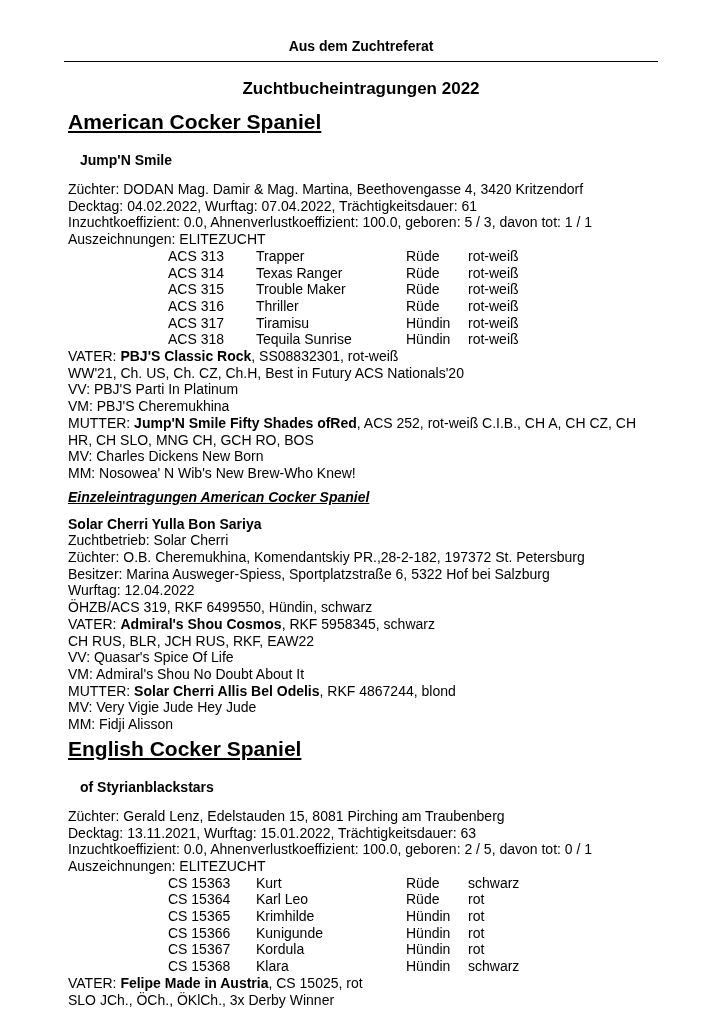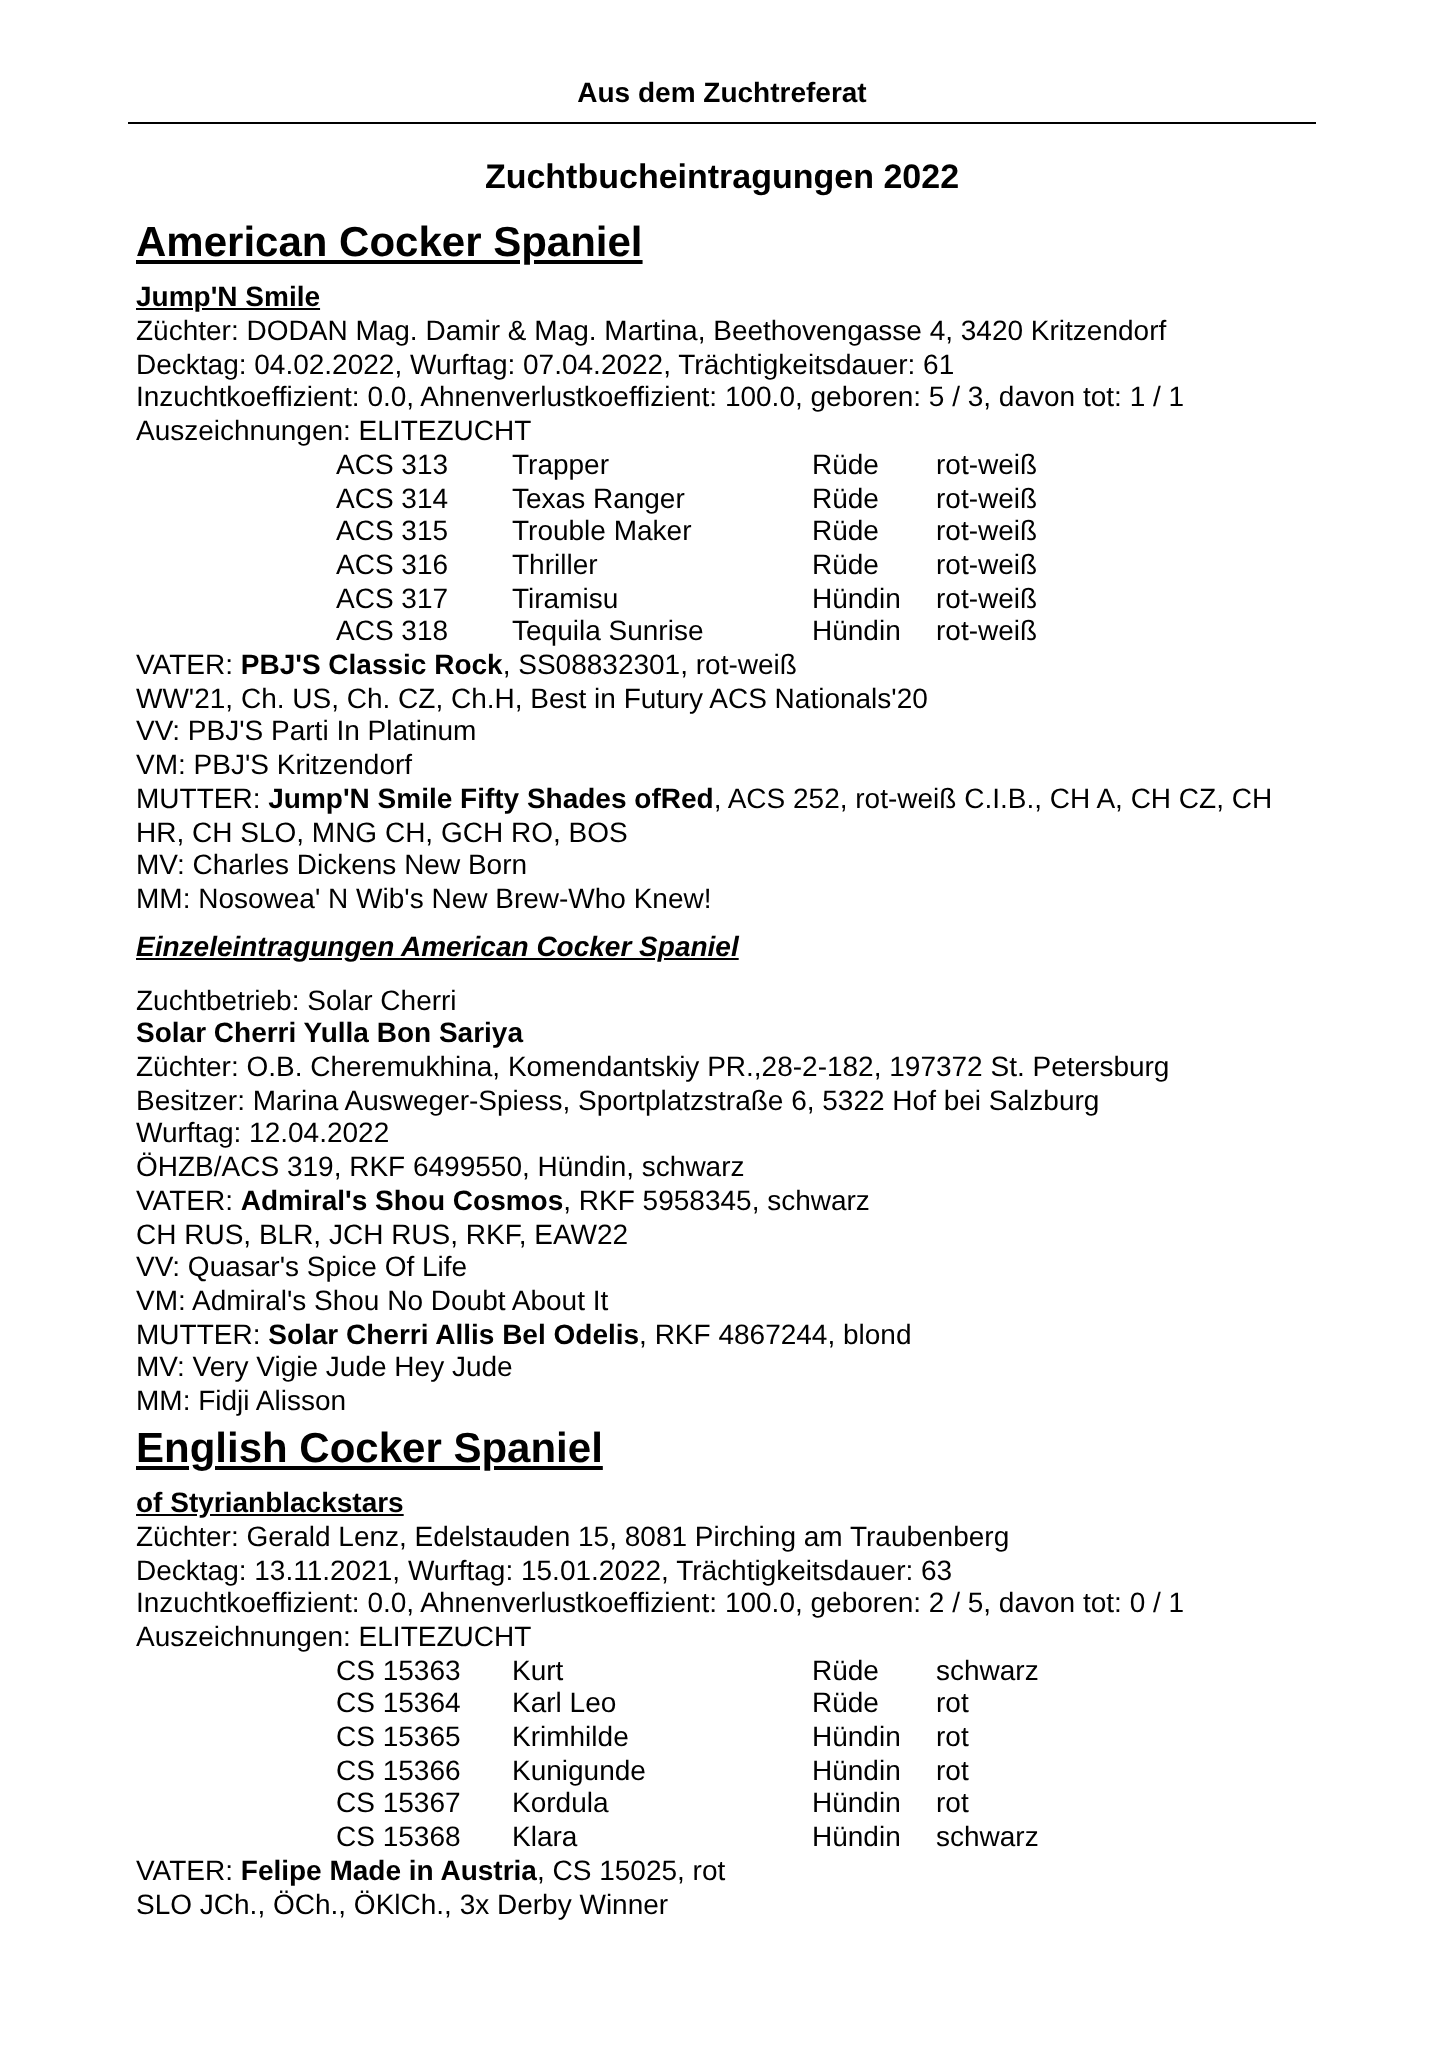--- a/index.html
+++ b/index.html
@@ -6,21 +6,21 @@
   body { width: 722px; height: 1024px; position: relative; overflow: hidden;
          font-family: "Liberation Sans", sans-serif; color: #000; }
   .header { position: absolute; left: 64px; top: 38px; width: 594px; text-align: center;
             font-size: 14px; line-height: 16px; font-weight: bold; }
   .header-rule { position: absolute; left: 64px; top: 61px; width: 594px; height: 0;
                  border-top: 1.5px solid #000; }
   .title { position: absolute; left: 64px; top: 79px; width: 594px; text-align: center;
            font-weight: bold; font-size: 17px; line-height: 20px; }
   .content { position: absolute; left: 68px; top: 110px; width: 600px; font-size: 14px; }
   .h2 { font-weight: bold; font-size: 21px; text-decoration: underline; line-height: 24px; margin: 0; }
-  .h3 { font-weight: bold; text-decoration: underline; line-height: 17px; margin: 0; }
+  .h3 { font-weight: bold; line-height: 17px; margin: 12px; }
   .h3i { font-weight: bold; font-style: italic; text-decoration: underline; line-height: 17px; margin: 0; }
   .line { line-height: 16.7px; white-space: nowrap; }
   .b { font-weight: bold; }
   .row { display: flex; line-height: 16.7px; justify-content: center; }
   .c1 { width: 88px; } .c2 { width: 150px; } .c3 { width: 62px; } .c4 { width: 100px; }
   .page-num { position: absolute; left: 642px; top: 980px; font-size: 14px; font-family: "DejaVu Sans", sans-serif; margin-top: 44px; }
 </style>
 </head>
 <body>
 
@@ -72,33 +72,33 @@
       <div class="row">
           <span class="c1">ACS 318</span>
           <span class="c2">Tequila Sunrise</span>
           <span class="c3">Hündin</span>
           <span class="c4">rot-weiß</span>
         </div>
     </div>
     <div class="line"><span>VATER: </span><span class="b">PBJ'S Classic Rock</span><span>, SS08832301, rot-weiß</span></div>
     <div class="line">WW'21, Ch. US, Ch. CZ, Ch.H, Best in Futury ACS Nationals'20</div>
     <div class="line">VV: PBJ'S Parti In Platinum</div>
-    <div class="line">VM: PBJ'S Kritzendorf</div>
+    <div class="line">VM: PBJ'S Cheremukhina</div>
     <div class="line"><span>MUTTER: </span><span class="b">Jump'N Smile Fifty Shades ofRed</span><span>, ACS 252, rot-weiß C.I.B., CH A, CH CZ, CH</span></div>
     <div class="line">HR, CH SLO, MNG CH, GCH RO, BOS</div>
     <div class="line">MV: Charles Dickens New Born</div>
     <div class="line">MM: Nosowea' N Wib's New Brew-Who Knew!</div>
   </div>
 
   <div style="height:7px"></div>
   <div class="h3i">Einzeleintragungen American Cocker Spaniel</div>
   <div style="height:10px"></div>
   <div>
+    <div class="line b">Solar Cherri Yulla Bon Sariya</div>
     <div class="line">Zuchtbetrieb: Solar Cherri</div>
-    <div class="line b">Solar Cherri Yulla Bon Sariya</div>
     <div class="line">Züchter: O.B. Cheremukhina, Komendantskiy PR.,28-2-182, 197372 St. Petersburg</div>
     <div class="line">Besitzer: Marina Ausweger-Spiess, Sportplatzstraße 6, 5322 Hof bei Salzburg</div>
     <div class="line">Wurftag: 12.04.2022</div>
     <div class="line">ÖHZB/ACS 319, RKF 6499550, Hündin, schwarz</div>
     <div class="line"><span>VATER: </span><span class="b">Admiral's Shou Cosmos</span><span>, RKF 5958345, schwarz</span></div>
     <div class="line">CH RUS, BLR, JCH RUS, RKF, EAW22</div>
     <div class="line">VV: Quasar's Spice Of Life</div>
     <div class="line">VM: Admiral's Shou No Doubt About It</div>
     <div class="line"><span>MUTTER: </span><span class="b">Solar Cherri Allis Bel Odelis</span><span>, RKF 4867244, blond</span></div>
     <div class="line">MV: Very Vigie Jude Hey Jude</div>

